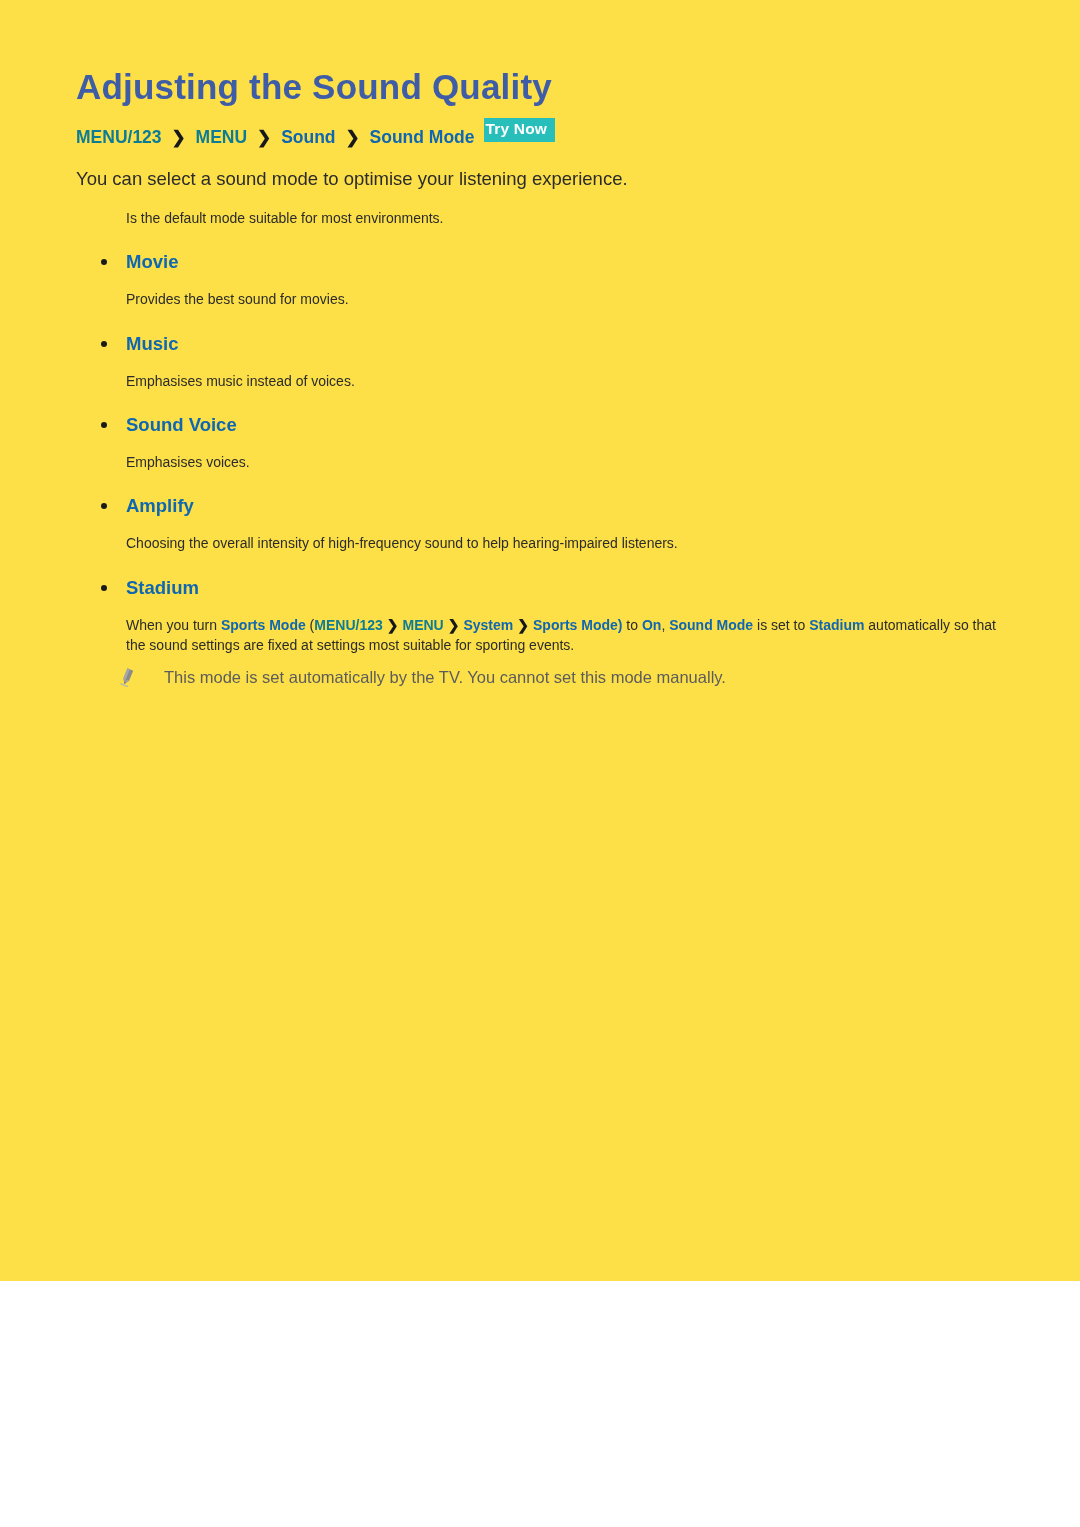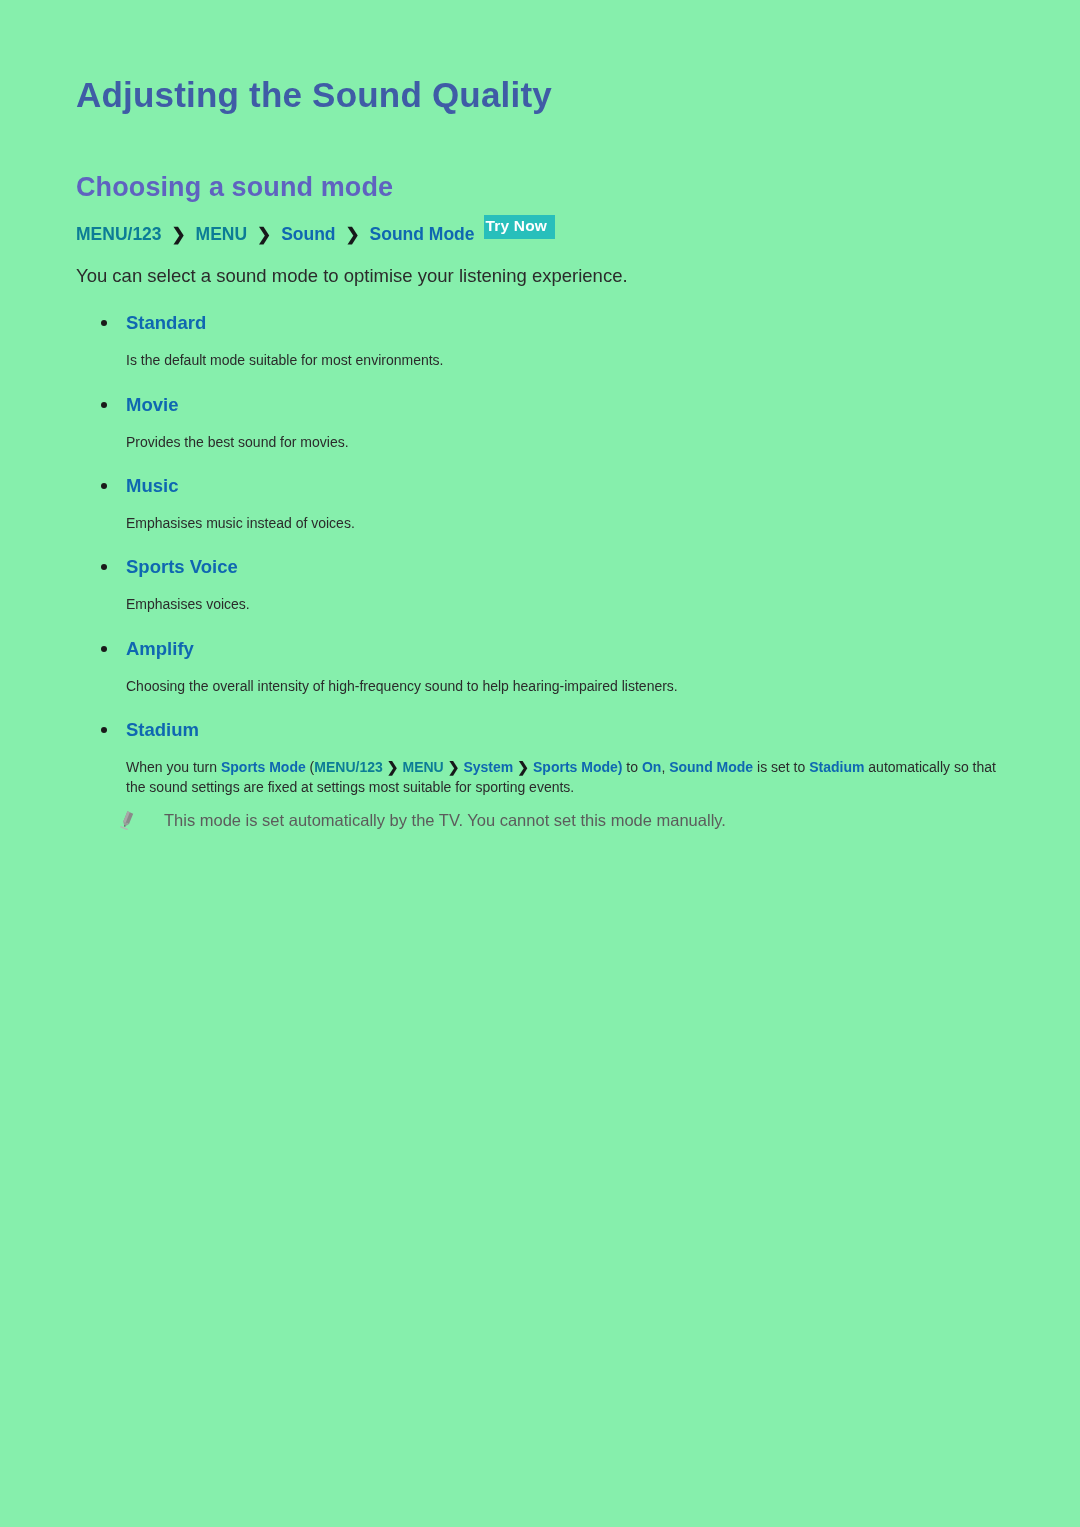--- a/index.html
+++ b/index.html
@@ -11,24 +11,24 @@
     width: 1080px;
     height: 1527px;
     font-family: "Liberation Sans", sans-serif;
     color: #2b2b2b;
     -webkit-font-smoothing: antialiased;
   }
 
   .page {
     position: relative;
     width: 1080px;
-    height: 1527px;
-    background: #86efac;
+    height: 1281px;
+    background: #fde047;
     box-sizing: border-box;
-    padding: 8px 76px;
+    padding: 0 76px;
   }
 
   
   .doc-title {
     margin: 0;
     padding-top: 66px;
     font-size: 35px;
     font-weight: bold;
     letter-spacing: 0.2px;
     color: #3f5ca6;
@@ -148,42 +148,37 @@
   .note-sub .pencil { left: 43px; }
   .note-top .pencil { left: 5px; }
 </style>
 </head>
 <body>
 
 <div class="page">
 
   <h1 class="doc-title">Adjusting the Sound Quality</h1>
 
-  <h2 class="section-heading">Choosing a sound mode</h2>
 
   <div class="breadcrumb">
     <span class="crumb-teal">MENU/123</span>
     <span class="crumb-sep">❯</span>
     <span class="crumb-teal">MENU</span>
     <span class="crumb-sep">❯</span>
     <span class="crumb-blue">Sound</span>
     <span class="crumb-sep">❯</span>
     <span class="crumb-blue">Sound Mode</span>
     <span class="try-now">Try Now</span>
   </div>
 
   <p class="intro">You can select a sound mode to optimise your listening experience.</p>
 
   <ul class="mode-list">
 
     <li class="mode-item">
-      <div class="mode-head">
-        <span class="dot"></span>
-        <span>Standard</span>
-      </div>
       <div class="mode-desc">Is the default mode suitable for most environments.</div>
     </li>
 
     <li class="mode-item">
       <div class="mode-head">
         <span class="dot"></span>
         <span>Movie</span>
       </div>
       <div class="mode-desc">Provides the best sound for movies.</div>
     </li>
@@ -192,21 +187,21 @@
       <div class="mode-head">
         <span class="dot"></span>
         <span>Music</span>
       </div>
       <div class="mode-desc">Emphasises music instead of voices.</div>
     </li>
 
     <li class="mode-item">
       <div class="mode-head">
         <span class="dot"></span>
-        <span>Sports Voice</span>
+        <span>Sound Voice</span>
       </div>
       <div class="mode-desc">Emphasises voices.</div>
     </li>
 
     <li class="mode-item">
       <div class="mode-head">
         <span class="dot"></span>
         <span>Amplify</span>
       </div>
       <div class="mode-desc">Choosing the overall intensity of high-frequency sound to help hearing-impaired listeners.</div>

